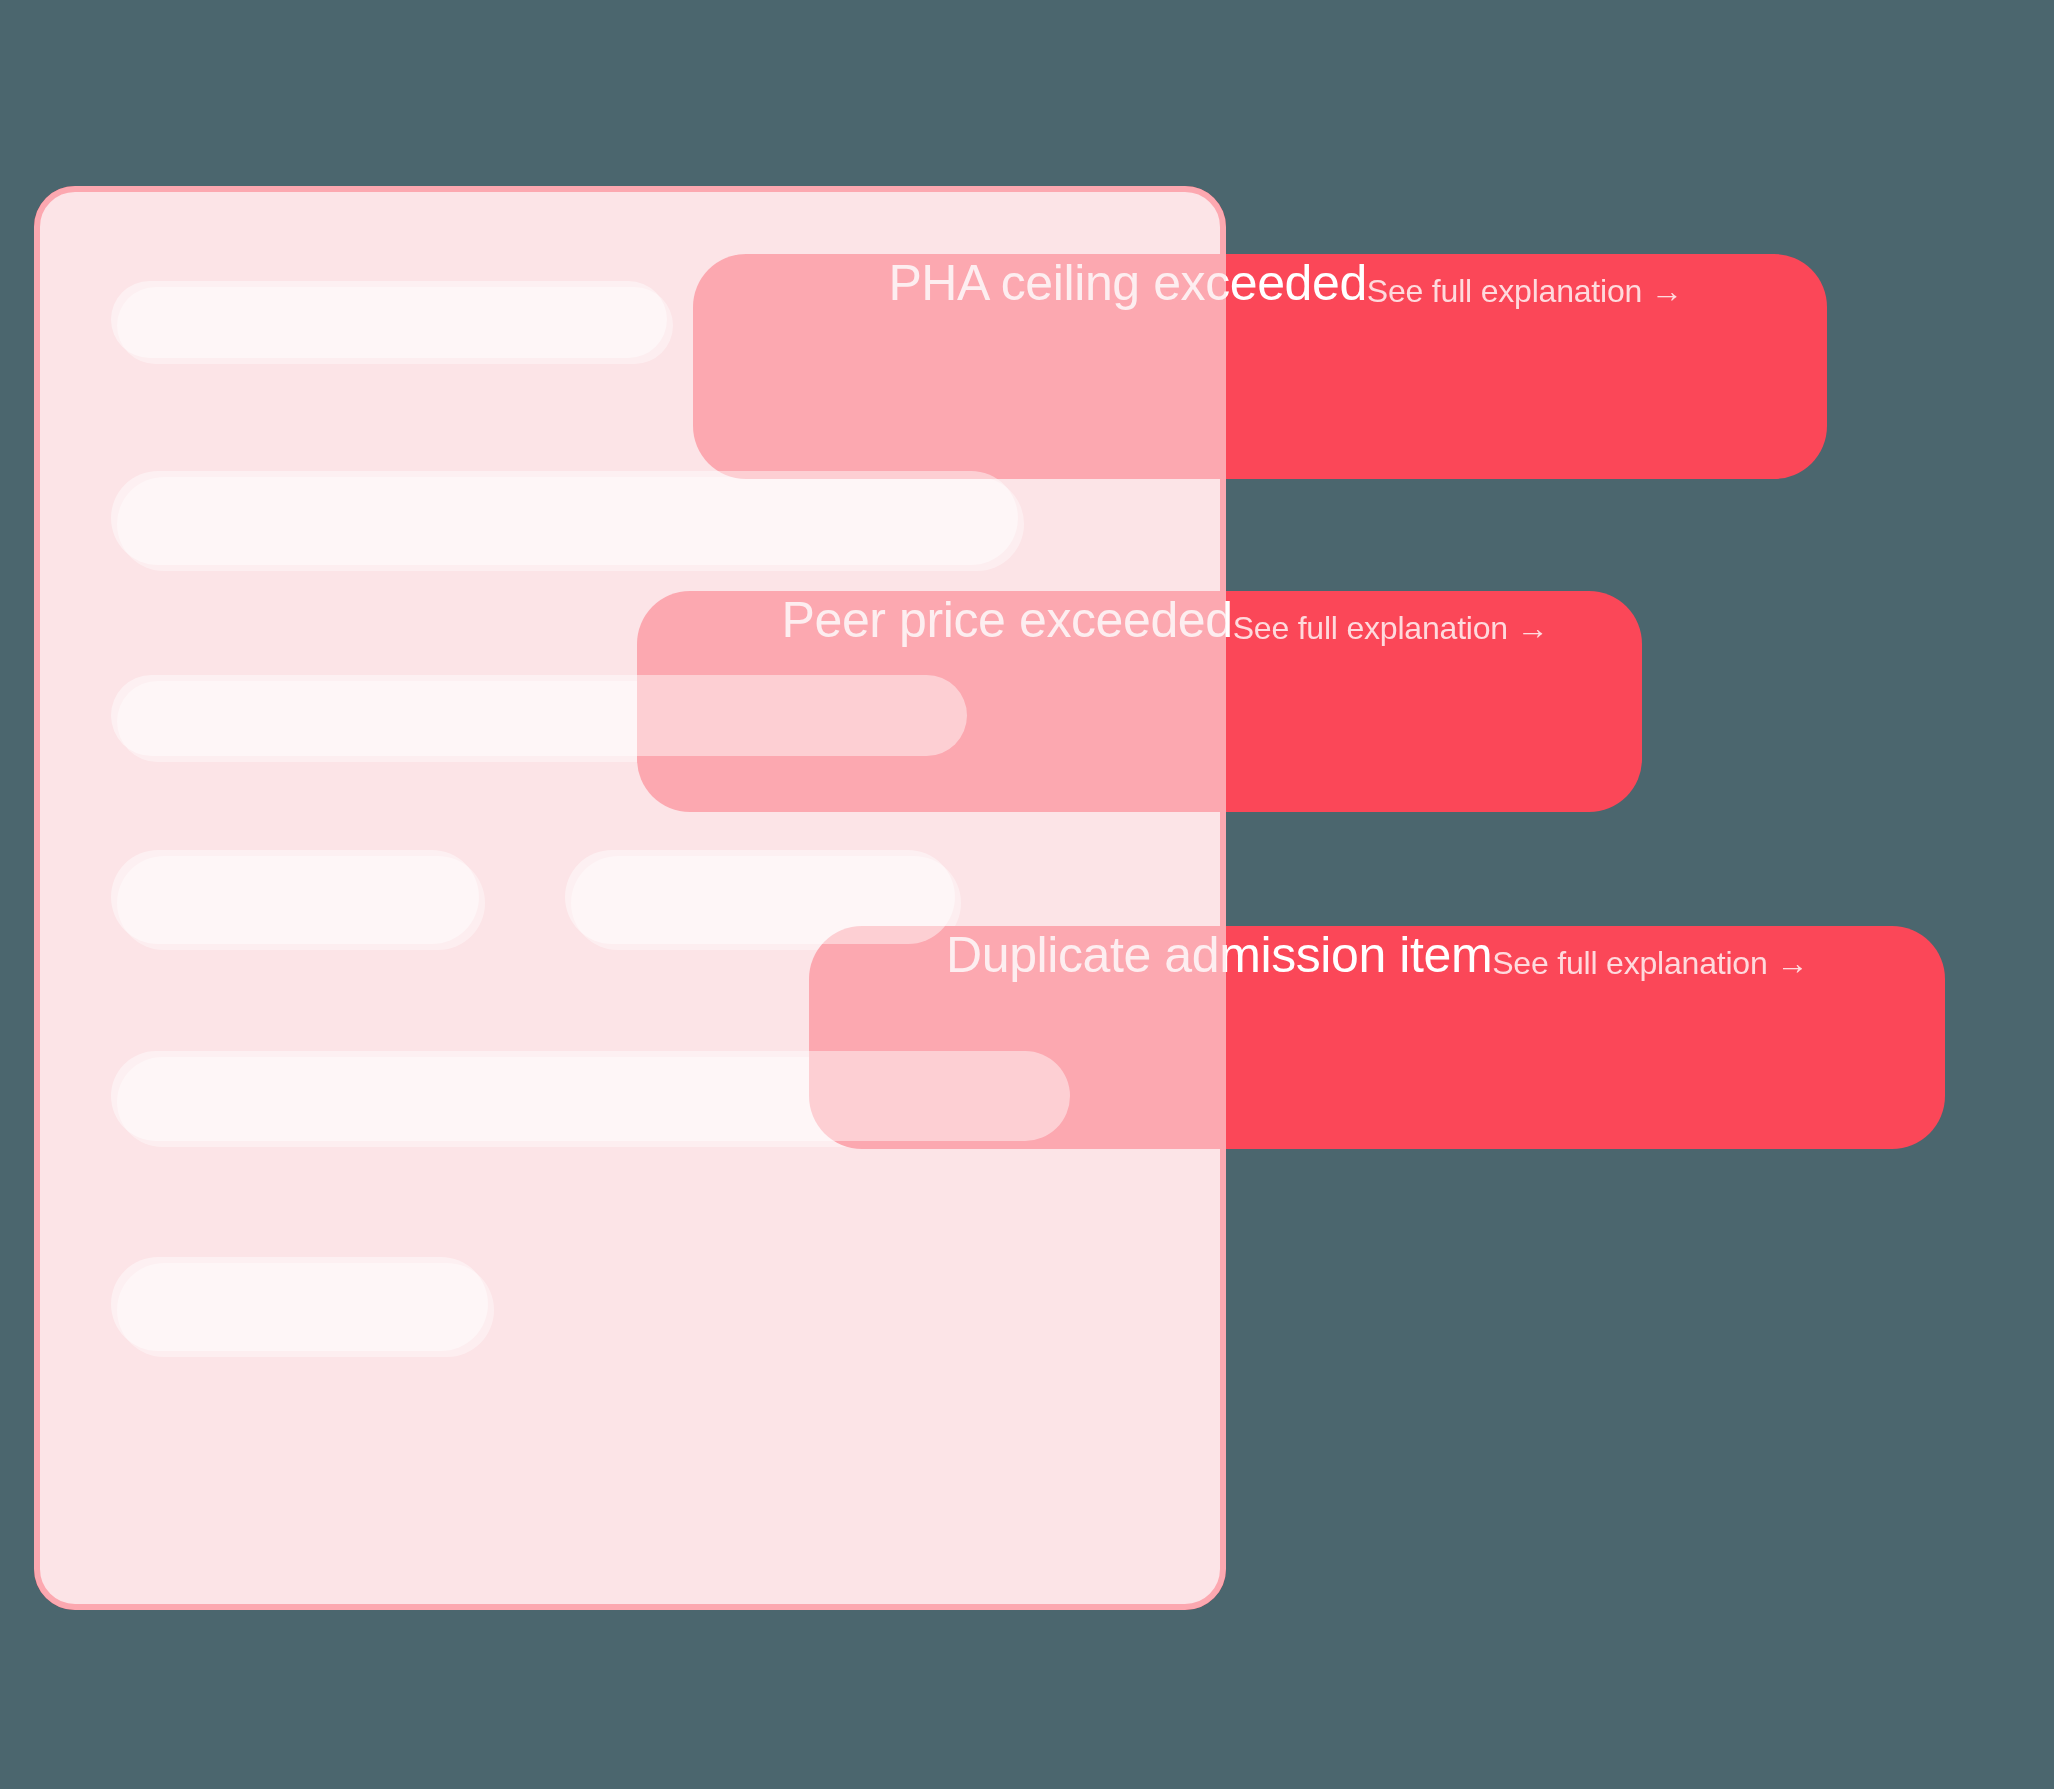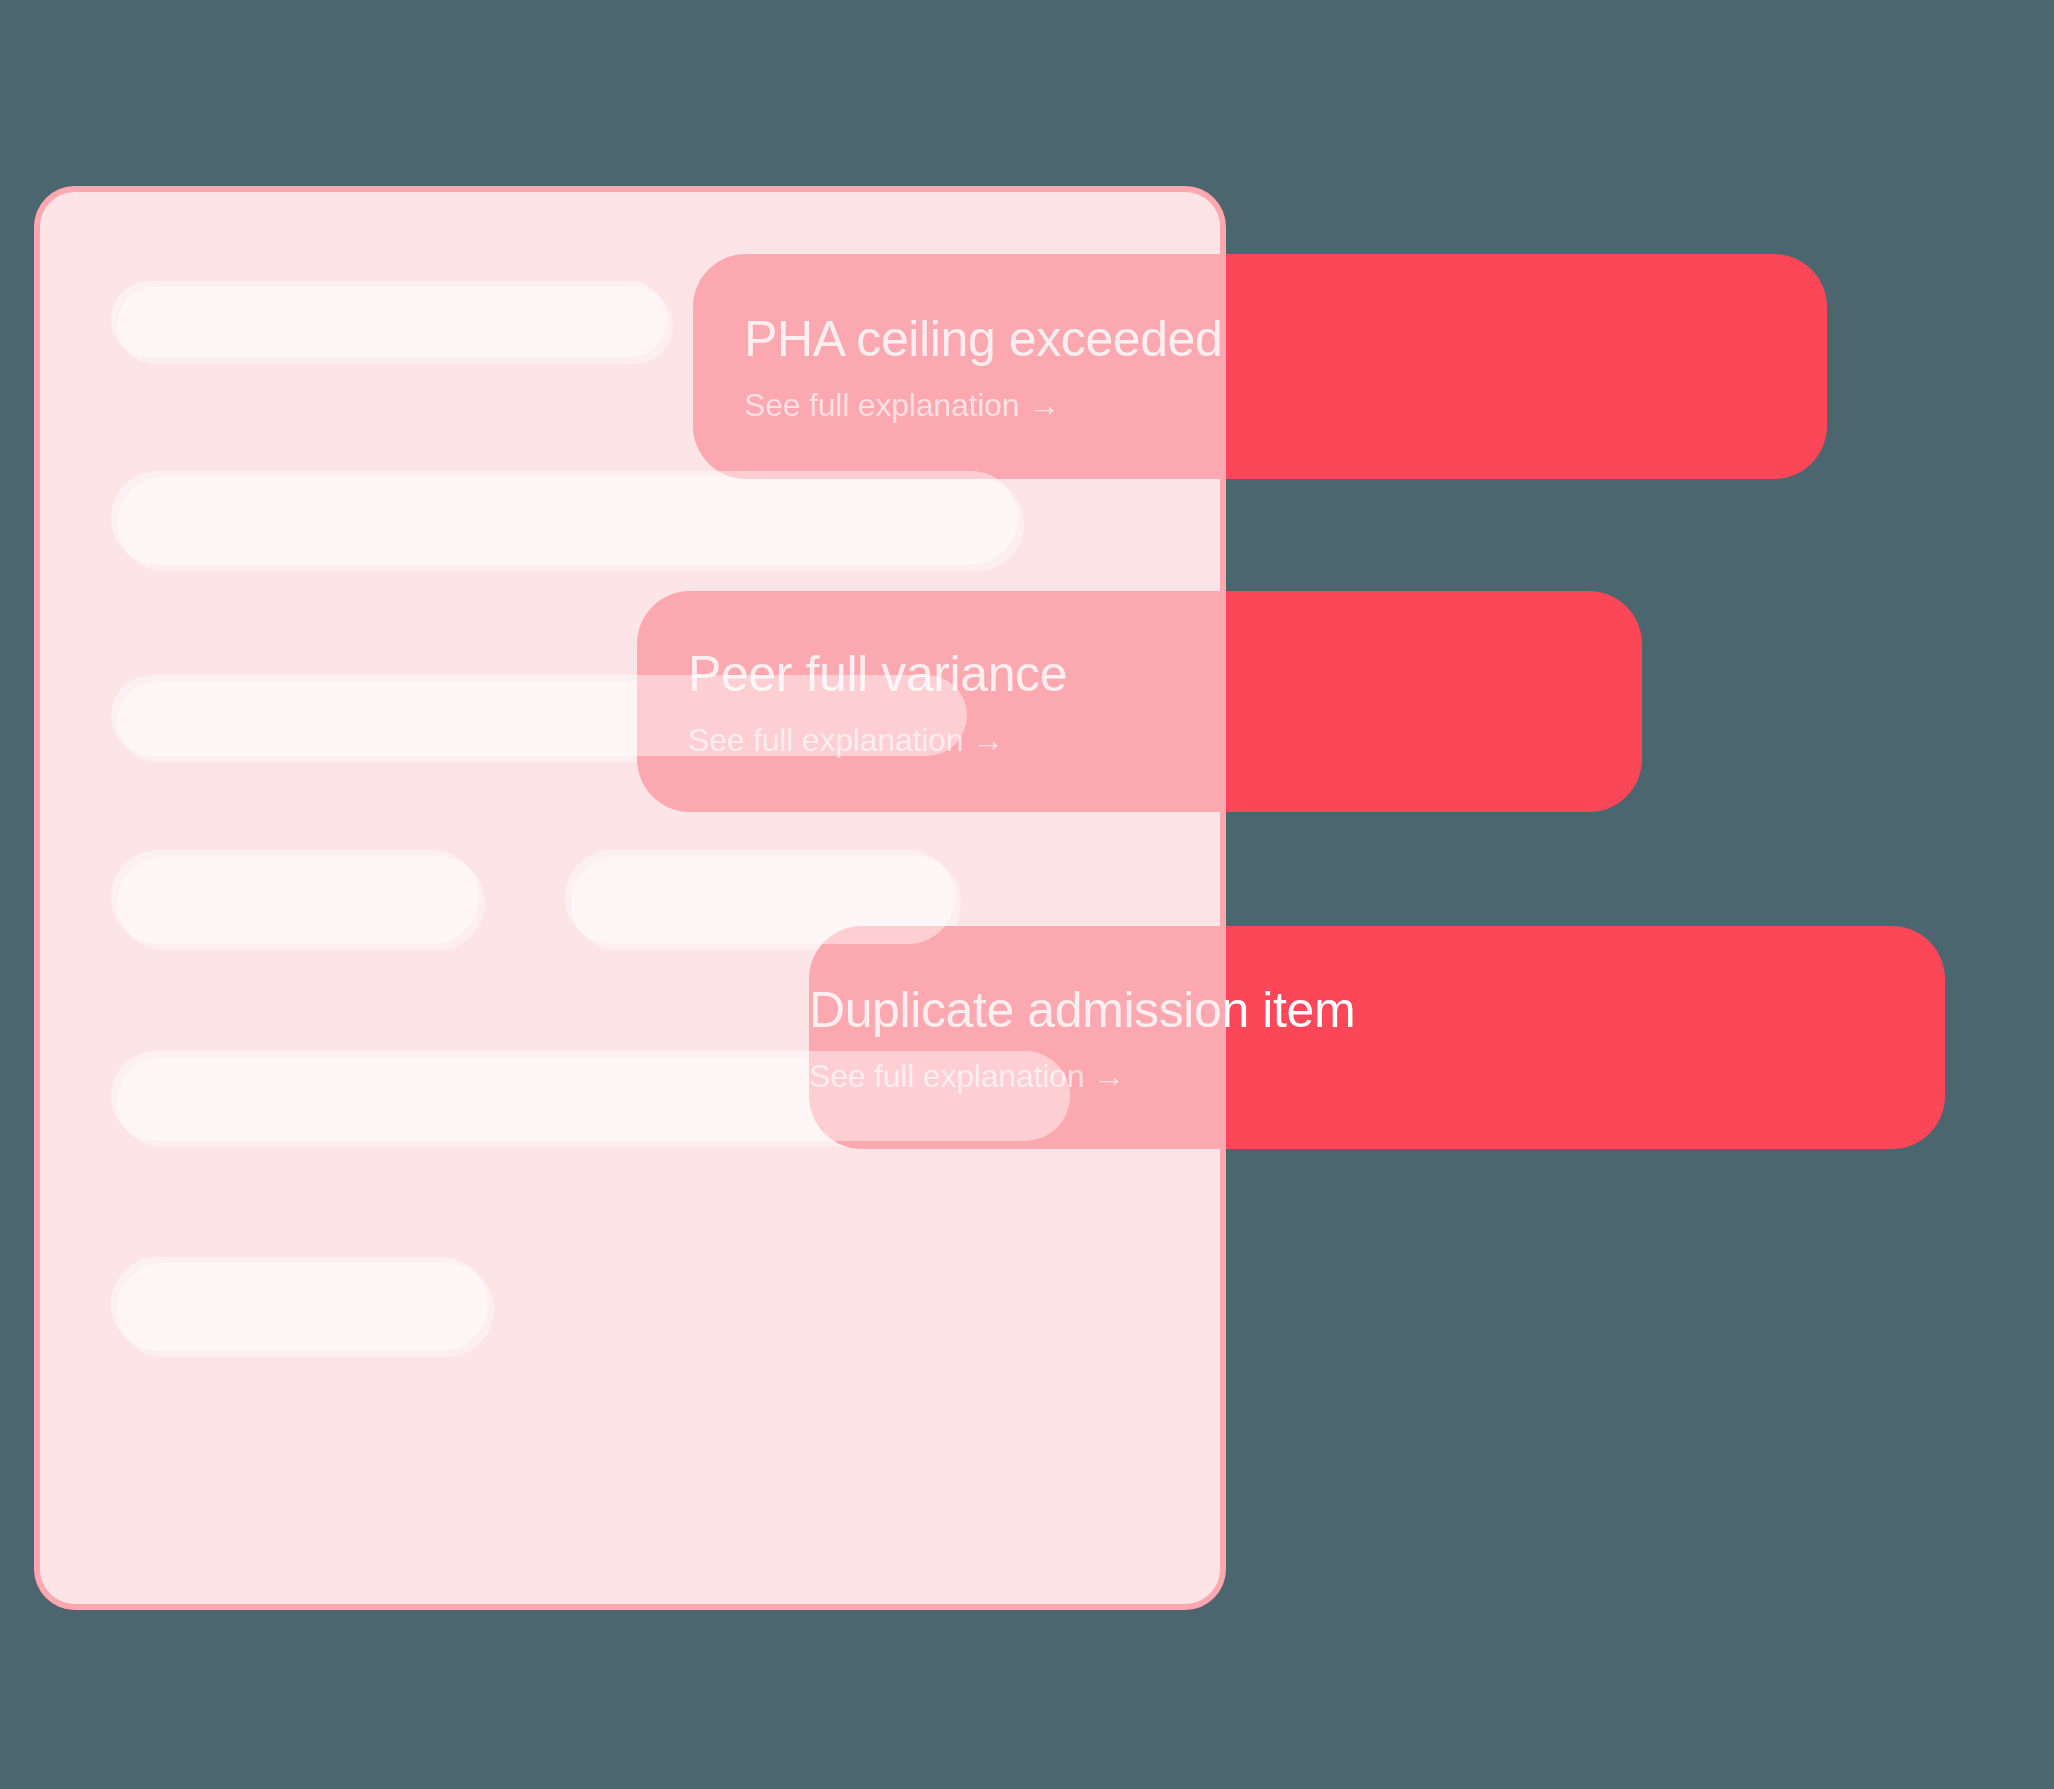--- a/index.html
+++ b/index.html
@@ -27,21 +27,21 @@
     border-radius:855px;
   }
 
   
   .alert-card{
     position:absolute;
     background:#fb4758;
     border-radius:53px;
     box-sizing:border-box;
     display:flex;
-    flex-direction:column;
+    flex-direction:row;
     justify-content:center;
   }
   .alert-title{
     color:#ffffff;
     font-size:50px;
     font-weight:400;
     letter-spacing:-0.4px;
     white-space:nowrap;
   }
   .alert-link{
@@ -87,21 +87,21 @@
   </div>
 
   <div class="alert-card" style="left:693px; top:254px; width:1134px; height:225px; padding-left:51px;">
     <div class="alert-title">PHA ceiling exceeded</div>
     <div class="alert-link">
       <span>See full explanation</span><span class="arrow">→</span>
     </div>
   </div>
 
   <div class="alert-card" style="left:637px; top:591px; width:1005px; height:221px; padding-left:51px;">
-    <div class="alert-title">Peer full variance</div>
+    <div class="alert-title">Peer price exceeded</div>
     <div class="alert-link">
       <span>See full explanation</span><span class="arrow">→</span>
     </div>
   </div>
 
   <div class="alert-card" style="left:809px; top:926px; width:1136px; height:223px; ">
     <div class="alert-title">Duplicate admission item</div>
     <div class="alert-link">
       <span>See full explanation</span><span class="arrow">→</span>
     </div>

